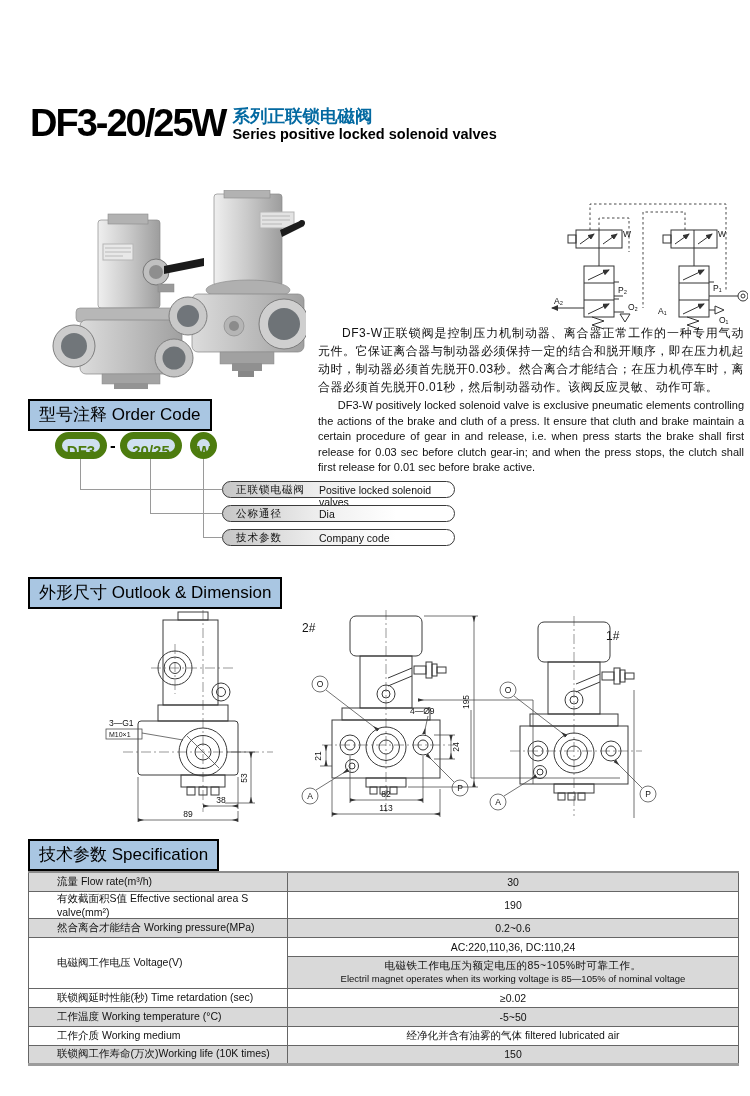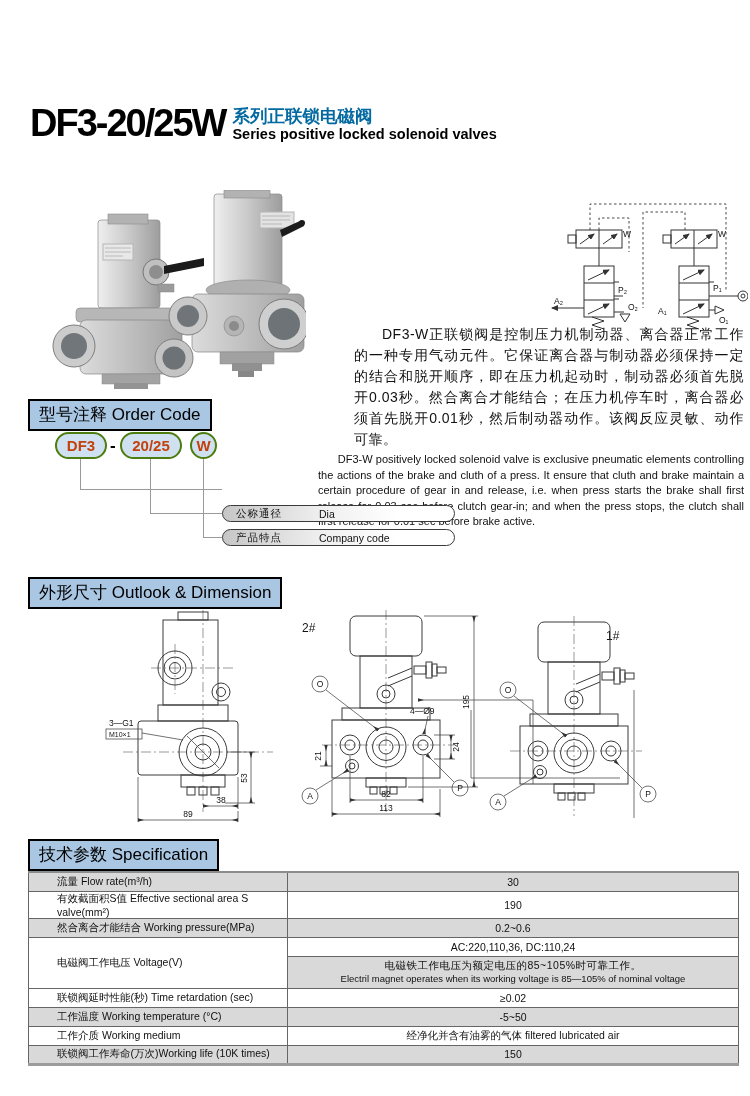--- a/index.html
+++ b/index.html
@@ -12,26 +12,26 @@
   .title-sub { margin-left:7px; padding-top:3px; }
   .title-cn { font-size:17.5px; font-weight:bold; color:#0369a1; line-height:1.15; }
   .title-en { font-size:14.5px; font-weight:bold; color:#000; line-height:1.2; }
 
   
   .hbox { position:absolute; display:inline-block; background:#a9c6e2; border:2px solid #000;
           padding:2px 9px 3px 9px; font-size:17px; color:#000; white-space:nowrap; }
 
   
   .features-text { position:absolute; left:318px; top:324px; width:426px; color:#111; }
-  .features-text p.cn { font-size:14px; line-height:1.5; text-align:justify; text-indent:2em; letter-spacing:0.5px;margin-left:36px; }
+  .features-text p.cn { font-size:12px; line-height:1.5; text-align:justify; text-indent:2em; letter-spacing:0.5px; }
   .features-text p.en { font-size:11px; line-height:1.42; text-align:justify; text-indent:1.8em; margin-top:2px; }
 
   
-  .pill { position:absolute; background:#cfe0f0; border:2px solid #4d7c0f; border-radius:14px;
-          height:27px; text-align:center; font-weight:bold; font-size:15px; line-height:23px; color:#c2410c; }
+  .pill { position:absolute; background:#cfe0f0; border:7px solid #4d7c0f; border-radius:14px;
+          height:27px; text-align:center; font-weight:bold; font-size:15px; line-height:23px; color:#4d7c0f; }
   .pill.circle { border-radius:50%; }
   .pill-sep { position:absolute; font-weight:bold; font-size:17px; color:#000; }
   .oc-line { position:absolute; background:#9a9a9a; }
   .callout { position:absolute; width:233px; height:17px; border:1px solid #3a3a3a; border-radius:9px;
              background:linear-gradient(90deg,#c6c6c6 0%,#ededed 40%,#ffffff 75%); }
   .callout .cn { position:absolute; left:13px; top:1px; font-size:10.5px; letter-spacing:1px; color:#111; }
   .callout .en { position:absolute; left:96px; top:2px; font-size:10.5px; color:#111; }
 
   
   .spec-table { position:absolute; left:28px; top:871px; width:710px; border-collapse:collapse;
@@ -196,26 +196,30 @@
   <div class="pill" style="left:120px;top:432px;width:62px;">20/25</div>
   <div class="pill circle" style="left:190px;top:432px;width:27px;">W</div>
 
   <div class="oc-line" style="left:80px;top:459px;width:1px;height:30px;"></div>
   <div class="oc-line" style="left:150px;top:459px;width:1px;height:54px;"></div>
   <div class="oc-line" style="left:203px;top:459px;width:1px;height:78px;"></div>
   <div class="oc-line" style="left:80px;top:489px;width:142px;height:1px;"></div>
   <div class="oc-line" style="left:150px;top:513px;width:72px;height:1px;"></div>
   <div class="oc-line" style="left:203px;top:537px;width:19px;height:1px;"></div>
 
+  <div class="callout" style="left:222px;top:481px;">
+    <span class="cn">正联锁电磁阀</span>
+    <span class="en">Positive locked solenoid valves</span>
+  </div>
   <div class="callout" style="left:222px;top:505px;">
     <span class="cn">公称通径</span>
     <span class="en">Dia</span>
   </div>
   <div class="callout" style="left:222px;top:529px;">
-    <span class="cn">产品特点</span>
+    <span class="cn">技术参数</span>
     <span class="en">Company code</span>
   </div>
 
   <svg style="position:absolute;left:28px;top:606px;" width="712" height="216" viewBox="0 0 712 216">
     <defs>
       <marker id="arrD" markerWidth="9" markerHeight="6" refX="8.5" refY="3" orient="auto">
         <path d="M0,3 L9,0.6 L9,5.4 z" fill="#333"></path>
       </marker>
       <marker id="arrDs" markerWidth="9" markerHeight="6" refX="8.5" refY="3" orient="auto-start-reverse">
         <path d="M0,3 L9,0.6 L9,5.4 z" fill="#333"></path>

